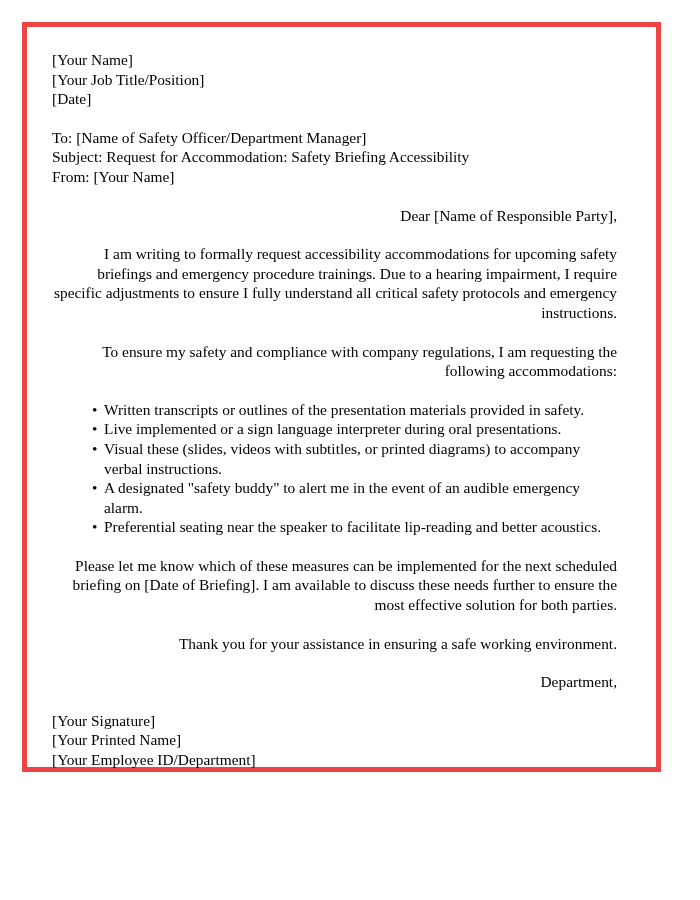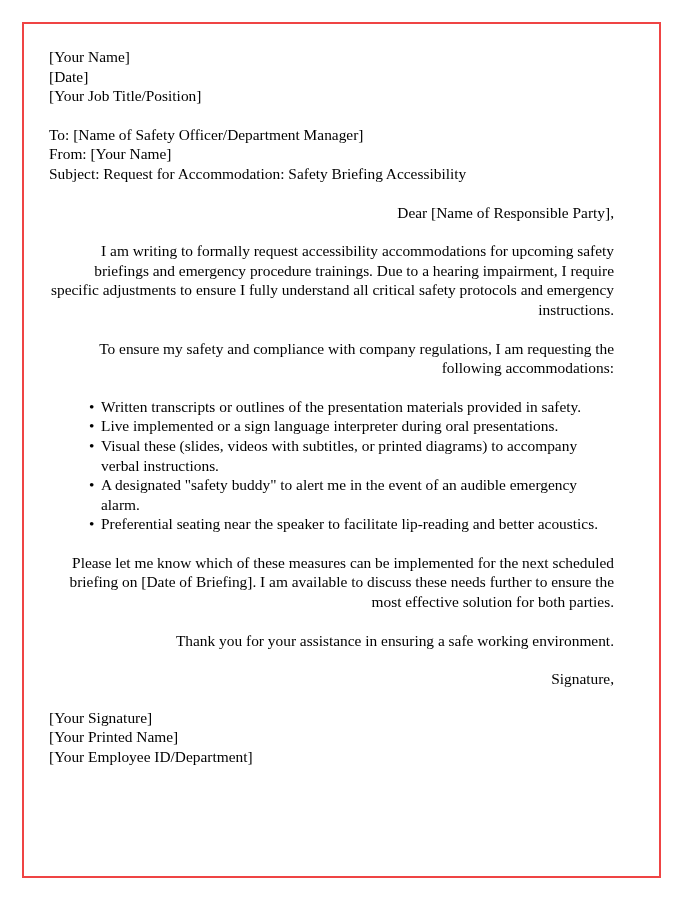--- a/index.html
+++ b/index.html
@@ -14,23 +14,23 @@
     font-family: "Liberation Serif", "DejaVu Serif", serif;
     color: #000000;
     -webkit-font-smoothing: antialiased;
   }
 
   .page-frame {
     position: absolute;
     left: 22px;
     top: 22px;
     width: 639px;
-    height: 856px;
+    height: 750px;
     box-sizing: border-box;
-    border: 2px solid #ef4444;
+    border: 5px solid #ef4444;
     background: #ffffff;
   }
 
   .letter-body {
     position: absolute;
     left: 25px;
     top: 23px;
     width: 565px;
     font-size: 15.4px;
     line-height: 19.6px;
@@ -76,49 +76,49 @@
   }
 </style>
 </head>
 <body>
 
 <div class="page-frame">
   <div class="letter-body">
 
     <div class="block">
       <span class="line">[Your Name]</span>
+      <span class="line">[Your Job Title/Position]</span>
       <span class="line">[Date]</span>
-      <span class="line">[Your Job Title/Position]</span>
     </div>
 
     <div class="block">
       <span class="line">To: [Name of Safety Officer/Department Manager]</span>
+      <span class="line">Subject: Request for Accommodation: Safety Briefing Accessibility</span>
       <span class="line">From: [Your Name]</span>
-      <span class="line">Subject: Request for Accommodation: Safety Briefing Accessibility</span>
     </div>
 
     <p class="para">Dear [Name of Responsible Party],</p>
 
     <p class="para">I am writing to formally request accessibility accommodations for upcoming safety briefings and emergency procedure trainings. Due to a hearing impairment, I require specific adjustments to ensure I fully understand all critical safety protocols and emergency instructions.</p>
 
     <p class="para">To ensure my safety and compliance with company regulations, I am requesting the following accommodations:</p>
 
     <ul class="accommodation-list">
       <li>Written transcripts or outlines of the presentation materials provided in safety.</li>
       <li>Live implemented or a sign language interpreter during oral presentations.</li>
       <li>Visual these (slides, videos with subtitles, or printed diagrams) to accompany verbal instructions.</li>
       <li>A designated "safety buddy" to alert me in the event of an audible emergency alarm.</li>
       <li>Preferential seating near the speaker to facilitate lip-reading and better acoustics.</li>
     </ul>
 
     <p class="para">Please let me know which of these measures can be implemented for the next scheduled briefing on [Date of Briefing]. I am available to discuss these needs further to ensure the most effective solution for both parties.</p>
 
     <p class="para">Thank you for your assistance in ensuring a safe working environment.</p>
 
-    <p class="para">Signature,</p>
+    <p class="para">Department,</p>
 
     <div class="block sig-block">
       <span class="line">[Your Signature]</span>
       <span class="line">[Your Printed Name]</span>
       <span class="line">[Your Employee ID/Department]</span>
     </div>
 
   </div>
 </div>
 

